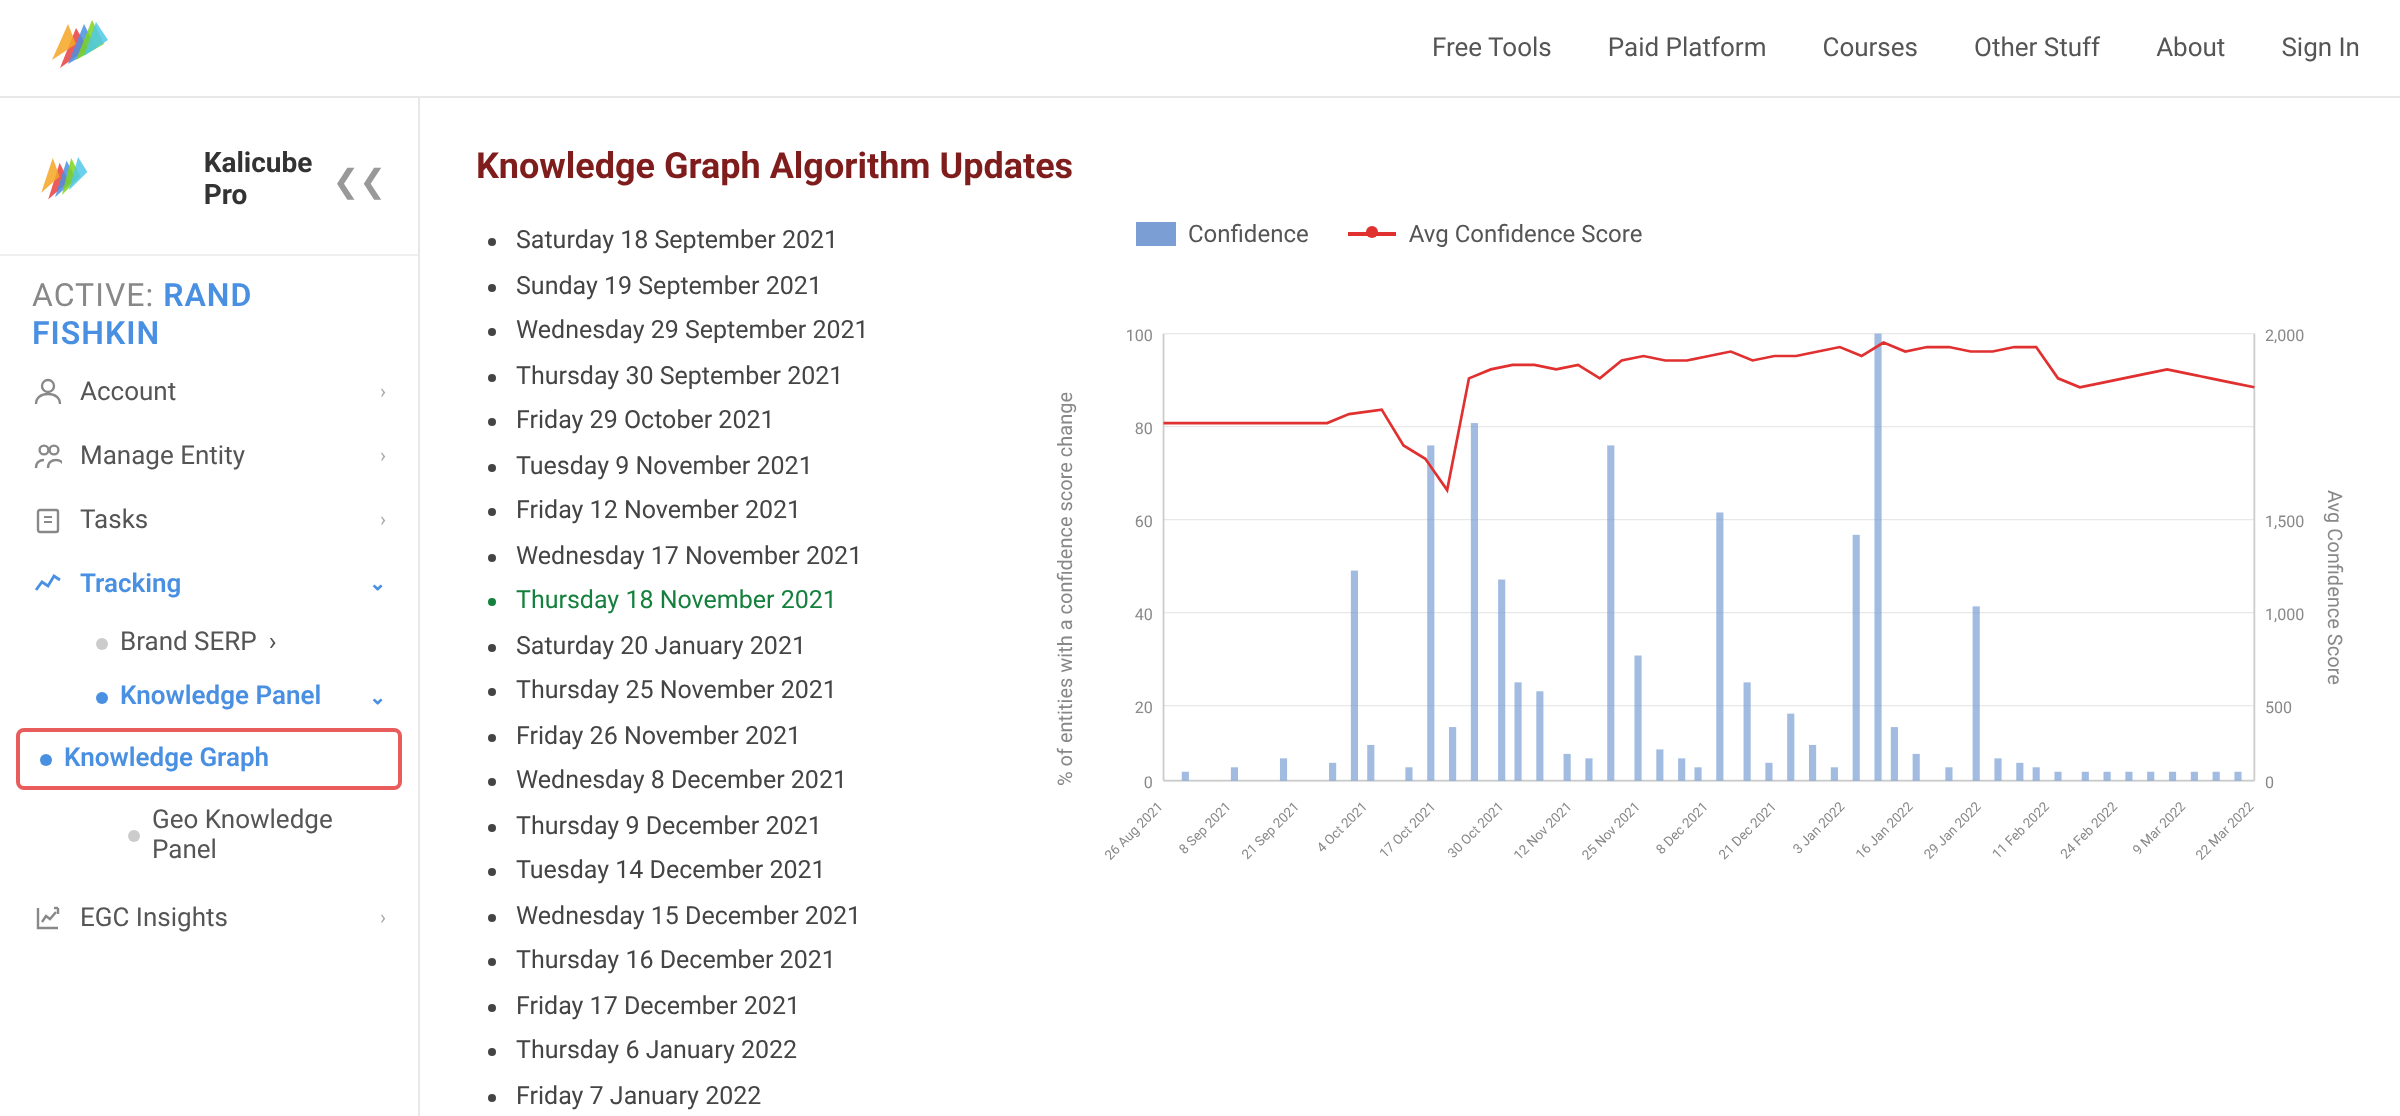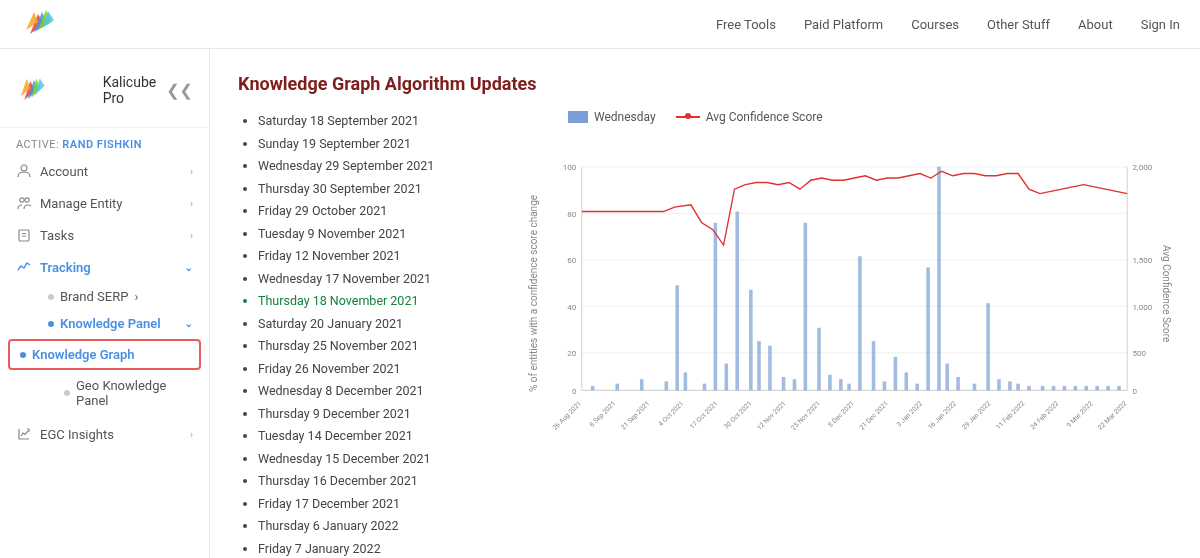--- a/index.html
+++ b/index.html
@@ -10,24 +10,24 @@
     .top-nav-links { display: flex; align-items: center; gap: 28px; margin-left: auto; }
     .top-nav-links a { text-decoration: none; color: #555; font-size: 13px; cursor: pointer; }
 
     
     .main-layout { display: flex; flex: 1; overflow: hidden; }
 
     
     .sidebar { width: 210px; background: #fff; border-right: 1px solid #e8e8e8; flex-shrink: 0; overflow-y: auto; padding-bottom: 20px; }
     .sidebar-logo { padding: 16px 16px 12px; display: flex; align-items: center; gap: 10px; border-bottom: 1px solid #f0f0f0; }
     .logo-img { width: 50px; height: 50px; }
-    .logo-text { font-size: 14px; font-weight: 400; color: #333; margin-left: 47px; }
+    .logo-text { font-size: 14px; font-weight: 700; color: #333; margin-left: 47px; }
     .sidebar-collapse { margin-left: auto; cursor: pointer; color: #999; font-size: 16px; }
 
-    .active-label { padding: 10px 16px 4px; font-size: 11px; color: #888; letter-spacing: 0.5px; text-transform: uppercase; }
+    .active-label { padding: 10px 16px 4px; font-size: 16px; color: #888; letter-spacing: 0.5px; text-transform: uppercase; }
     .active-name { color: #4a90e2; font-weight: 600; }
 
     .sidebar-item { display: flex; align-items: center; padding: 8px 16px; cursor: pointer; color: #555; font-size: 13px; gap: 8px; }
     .sidebar-item.active-tracking { color: #4a90e2; font-weight: 600; }
     .sidebar-item .item-icon { width: 16px; height: 16px; flex-shrink: 0; display: flex; align-items: center; justify-content: center; }
     .sidebar-item .chevron { margin-left: auto; font-size: 10px; color: #aaa; }
     .sidebar-item .chevron-down { margin-left: auto; font-size: 10px; color: #4a90e2; }
     .sidebar-sub-item { display: flex; align-items: center; padding: 6px 16px; cursor: pointer; color: #555; font-size: 13px; gap: 6px; }
     .sidebar-sub-item .bullet { width: 6px; height: 6px; border-radius: 50%; background: #ccc; flex-shrink: 0; }
     .sidebar-sub-item.active-sub { color: #4a90e2; font-weight: 600; }
@@ -222,21 +222,21 @@
             <li style="font-size: 12.5px; color: rgb(68, 68, 68); line-height: 1.8;">Thursday 6 January 2022</li>
             <li style="font-size: 12.5px; color: rgb(68, 68, 68); line-height: 1.8;">Friday 7 January 2022</li>
           </ul>
       </div>
 
       <div class="chart-container">
 
         <div class="chart-legend">
           <div class="legend-item">
             <div class="legend-bar"></div>
-            <span>Wednesday</span>
+            <span>Confidence</span>
           </div>
           <div class="legend-item">
             <div class="legend-line"></div>
             <span>Avg Confidence Score</span>
           </div>
         </div>
 
         <div class="chart-svg-wrapper">
           <div class="y-axis-label-left">% of entities with a confidence score change</div>
           <div class="chart-inner">

